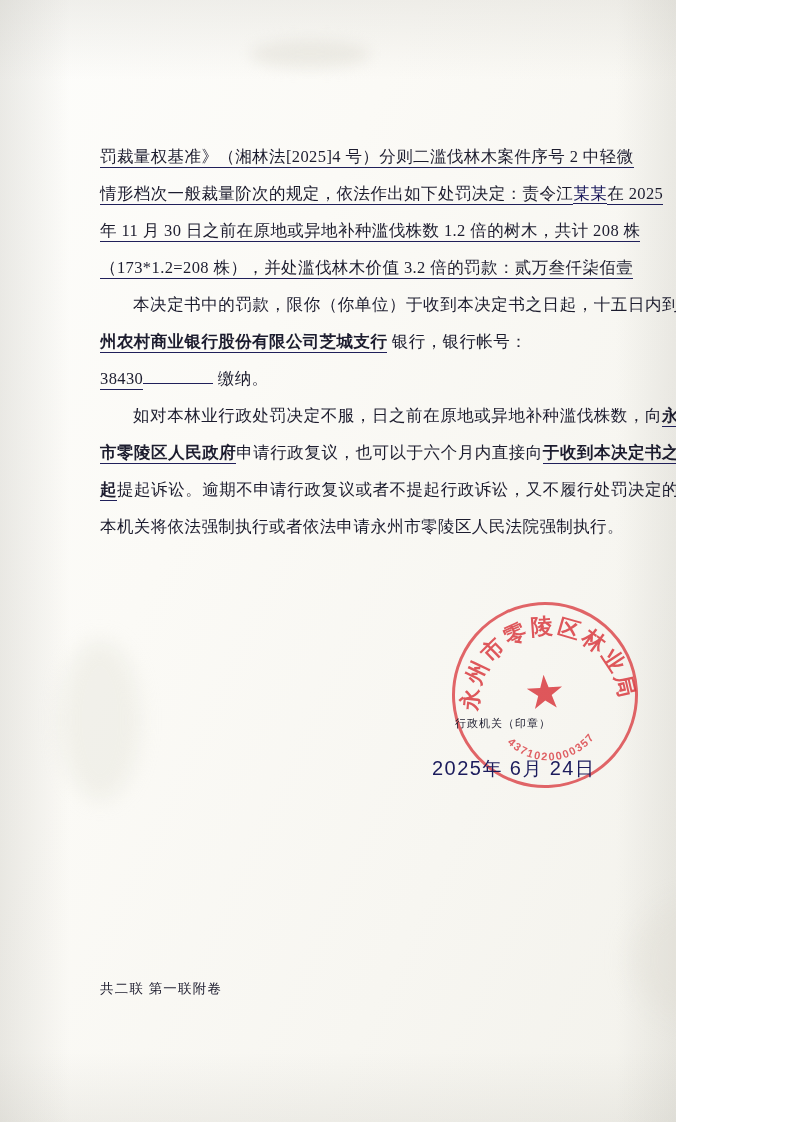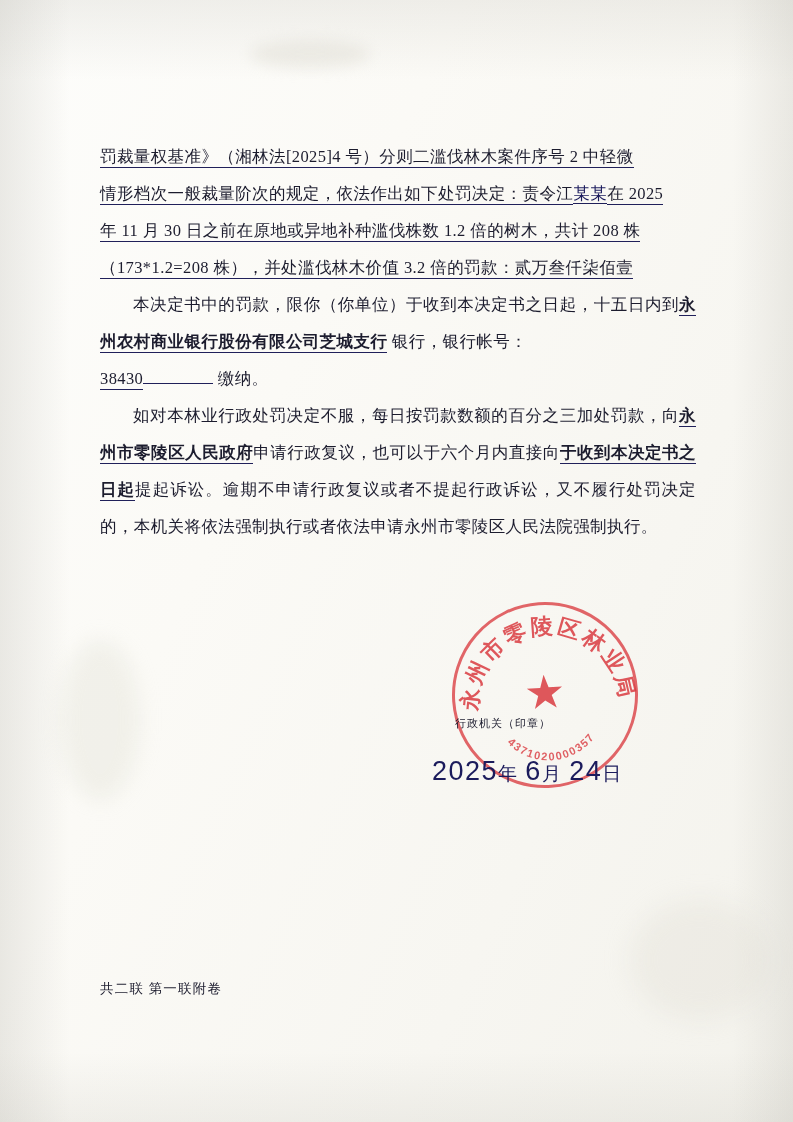--- a/index.html
+++ b/index.html
@@ -8,21 +8,21 @@
   }
   body {
     width: 793px;
     height: 1122px;
     background: #ffffff;
     font-family: "Liberation Serif", serif;
     overflow: hidden;
   }
   .page {
     position: relative;
-    width: 793px;
+    width: 676px;
     height: 1122px;
     background: linear-gradient(115deg, #fdfdfb 0%, #fbfaf6 35%, #f7f6f1 70%, #f3f2ec 100%);
     overflow: hidden;
   }
   
   .page::before {
     content: "";
     position: absolute;
     left: 0; top: 0;
     width: 100%; height: 100%;
@@ -139,21 +139,21 @@
   .date-line {
     position: absolute;
     left: 432px;
     top: 756px;
     font-family: "Liberation Sans", sans-serif;
     font-size: 19px;
     color: #1b1b5c;
     letter-spacing: 1.5px;
   }
   .date-line .d-num {
-    font-size: 27px;
+    font-size: 20px;
   }
   .footer {
     position: absolute;
     left: 100px;
     top: 980px;
     font-size: 13.5px;
     color: #1c1c2e;
     letter-spacing: 1.2px;
   }
   .smudge {
@@ -182,21 +182,21 @@
 
     <p class="para indent">
       <span>本决定书中的罚款，限你（你单位）于收到本决定书之日起，十五日内到</span><span class="u-bold">永州农村商业银行股份有限公司芝城支行</span>
       <span>银行，银行帐号：</span><br>
       <span class="u">38430</span><span class="blank-line" style="width:70px; height:20px;"></span>
       <span>缴纳。</span>
     </p>
 
 
     <p class="para indent">
-      <span>如对本林业行政处罚决定不服，每日按罚款数额的百分之三加处罚款，向</span><span class="u-bold">永州市零陵区人民政府</span><span>申请行政复议，也可以于六个月内直接向</span><span class="u-bold">于收到本决定书之日起</span><span>提起诉讼。逾期不申请行政复议或者不提起行政诉讼，又不履行处罚决定的，本机关将依法强制执行或者依法申请永州市零陵区人民法院强制执行。</span>
+      <span>如对本林业行政处罚决定不服，日之前在原地或异地补种滥伐株数，向</span><span class="u-bold">永州市零陵区人民政府</span><span>申请行政复议，也可以于六个月内直接向</span><span class="u-bold">于收到本决定书之日起</span><span>提起诉讼。逾期不申请行政复议或者不提起行政诉讼，又不履行处罚决定的，本机关将依法强制执行或者依法申请永州市零陵区人民法院强制执行。</span>
     </p>
 
   </div>
 
   <div class="seal-wrap">
     <div class="seal">
       <div class="seal-inner">
         <svg class="seal-arc" viewBox="0 0 186 186">
           <defs>
             <path id="arcTop" d="M 22,100 A 71,71 0 0 1 164,100" fill="none"></path>

